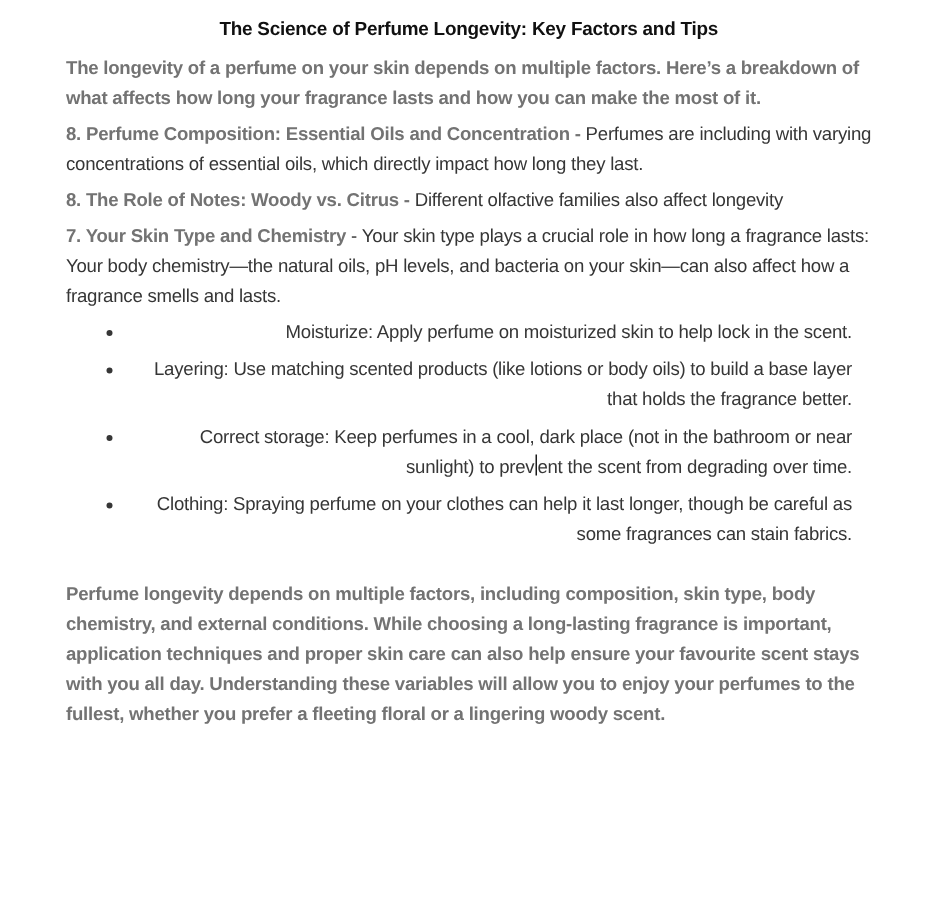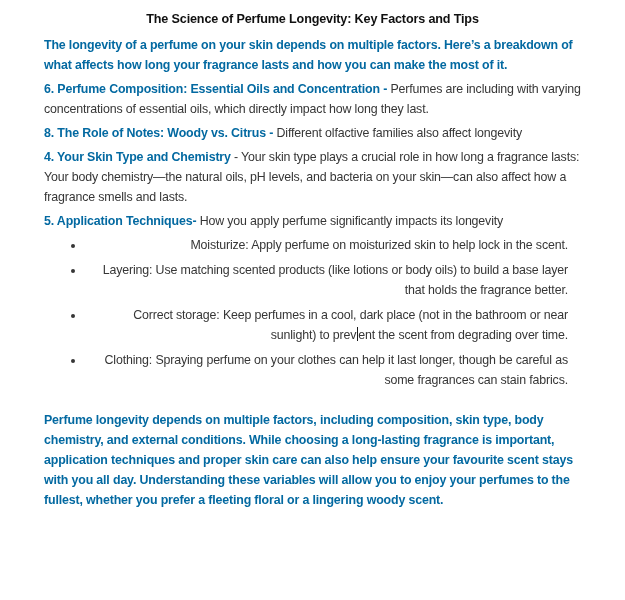--- a/index.html
+++ b/index.html
@@ -27,21 +27,21 @@
     color: #101010;
     text-align: center;
     margin: 0 0 6px 0;
     line-height: 20px;
   }
   p {
     margin: 0 0 4px 0;
   }
   .bold {
     font-weight: 700;
-    color: #0369a1;
+    color: #737373;
   }
   ul.tips-list {
     margin: 1px 0 20px 0;
     padding-left: 41px;
     list-style: disc outside;
     text-align: right;
   }
   ul.tips-list li {
     margin: 0 0 5px 0;
     padding-left: 5px;
@@ -59,35 +59,32 @@
 </head>
 <body>
 
 <div class="page">
 
   <h1 class="doc-title">The Science of Perfume Longevity: Key Factors and Tips</h1>
 
   <p class="bold">The longevity of a perfume on your skin depends on multiple factors. Here’s a breakdown of what affects how long your fragrance lasts and how you can make the most of it.</p>
 
   <p>
-    <span class="bold">6. Perfume Composition: Essential Oils and Concentration -</span><span> Perfumes are including with varying concentrations of essential oils, which directly impact how long they last.</span>
+    <span class="bold">8. Perfume Composition: Essential Oils and Concentration -</span><span> Perfumes are including with varying concentrations of essential oils, which directly impact how long they last.</span>
   </p>
 
   <p>
     <span class="bold">8. The Role of Notes: Woody vs. Citrus -</span><span> Different olfactive families also affect longevity</span>
   </p>
 
   <p>
-    <span class="bold">4. Your Skin Type and Chemistry</span><span> - Your skin type plays a crucial role in how long a fragrance lasts: Your body chemistry—the natural oils, pH levels, and bacteria on your skin—can also affect how a fragrance smells and lasts.</span>
+    <span class="bold">7. Your Skin Type and Chemistry</span><span> - Your skin type plays a crucial role in how long a fragrance lasts: Your body chemistry—the natural oils, pH levels, and bacteria on your skin—can also affect how a fragrance smells and lasts.</span>
   </p>
 
 
-  <p>
-    <span class="bold">5. Application Techniques-</span><span> How you apply perfume significantly impacts its longevity</span>
-  </p>
 
 
 
   <ul class="tips-list">
     <li>
       <span>Moisturize: Apply perfume on moisturized skin to help lock in the scent.</span>
     </li>
     <li>
       <span>Layering: Use matching scented products (like lotions or body oils) to build a base layer that holds the fragrance better.</span>
     </li>

